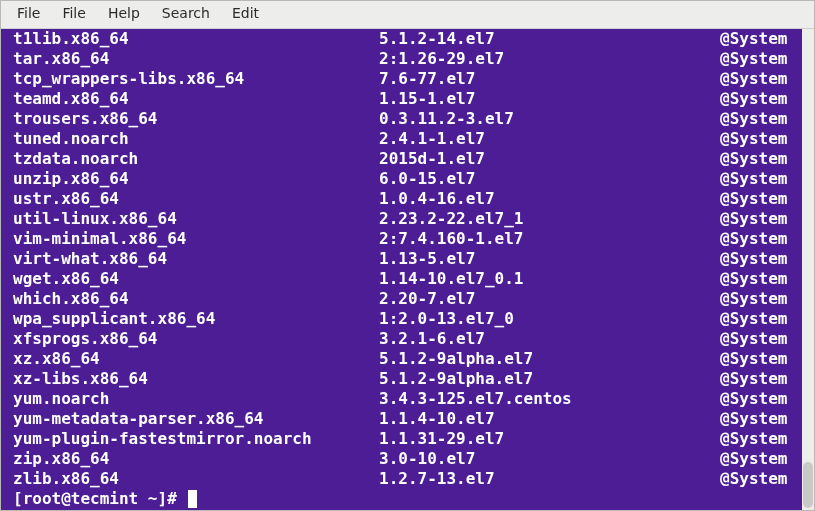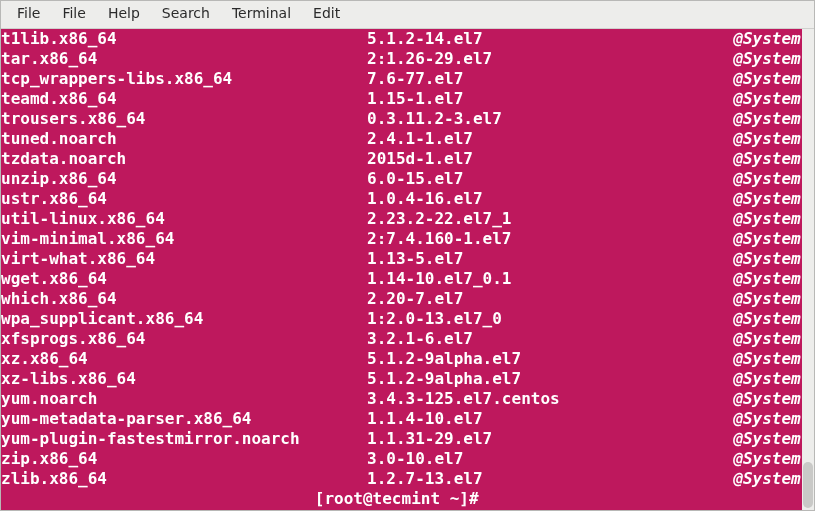--- a/index.html
+++ b/index.html
@@ -31,27 +31,27 @@
     padding: 4px 10px;
     cursor: pointer;
   }
   .term-wrap {
     flex: 1;
     display: flex;
     min-height: 0;
   }
   .terminal {
     flex: 1;
-    background: #be185d;
+    background: #4c1d95;
     color: #ffffff;
     font-family: "DejaVu Sans Mono", "Liberation Mono", monospace;
     font-size: 16px;
     line-height: 20px;
     font-weight: bold;
-    padding: 0 0;
+    padding: 0 12px;
     overflow: hidden;
     white-space: pre;
   }
   .scrollbar {
     width: 12px;
     background: #ededeb;
     position: relative;
   }
   .scrollbar-thumb {
     position: absolute;
@@ -61,42 +61,41 @@
     height: 46px;
     background: #c9c9c7;
     border-radius: 6px;
   }
   .row {
     display: flex;
     height: 20px;
   }
   .col-pkg  { width: 366px; overflow: hidden; }
   .col-ver  { flex: 1; overflow: hidden; }
-  .col-repo { width: 70px; text-align: center; overflow: hidden; font-style: italic; }
-  .prompt-line { display: flex; align-items: center; height: 20px; flex-direction: column; }
+  .col-repo { width: 70px; text-align: left; overflow: hidden; }
+  .prompt-line { display: flex; align-items: center; height: 20px; }
   .cursor {
     display: inline-block;
     width: 9px;
     height: 18px;
     background: #ffffff;
     margin-left: 2px;
     vertical-align: middle;
   }
 </style>
 </head>
 <body>
 
 <div class="window">
 
   <div class="menubar">
     <span class="menu-item">File</span>
     <span class="menu-item">File</span>
     <span class="menu-item">Help</span>
     <span class="menu-item">Search</span>
-    <span class="menu-item">Terminal</span>
     <span class="menu-item">Edit</span>
   </div>
 
   <div class="term-wrap">
     <div class="terminal" id="terminal"><div class="row"><span class="col-pkg">t1lib.x86_64</span><span class="col-ver">5.1.2-14.el7</span><span class="col-repo">@System</span></div><div class="row"><span class="col-pkg">tar.x86_64</span><span class="col-ver">2:1.26-29.el7</span><span class="col-repo">@System</span></div><div class="row"><span class="col-pkg">tcp_wrappers-libs.x86_64</span><span class="col-ver">7.6-77.el7</span><span class="col-repo">@System</span></div><div class="row"><span class="col-pkg">teamd.x86_64</span><span class="col-ver">1.15-1.el7</span><span class="col-repo">@System</span></div><div class="row"><span class="col-pkg">trousers.x86_64</span><span class="col-ver">0.3.11.2-3.el7</span><span class="col-repo">@System</span></div><div class="row"><span class="col-pkg">tuned.noarch</span><span class="col-ver">2.4.1-1.el7</span><span class="col-repo">@System</span></div><div class="row"><span class="col-pkg">tzdata.noarch</span><span class="col-ver">2015d-1.el7</span><span class="col-repo">@System</span></div><div class="row"><span class="col-pkg">unzip.x86_64</span><span class="col-ver">6.0-15.el7</span><span class="col-repo">@System</span></div><div class="row"><span class="col-pkg">ustr.x86_64</span><span class="col-ver">1.0.4-16.el7</span><span class="col-repo">@System</span></div><div class="row"><span class="col-pkg">util-linux.x86_64</span><span class="col-ver">2.23.2-22.el7_1</span><span class="col-repo">@System</span></div><div class="row"><span class="col-pkg">vim-minimal.x86_64</span><span class="col-ver">2:7.4.160-1.el7</span><span class="col-repo">@System</span></div><div class="row"><span class="col-pkg">virt-what.x86_64</span><span class="col-ver">1.13-5.el7</span><span class="col-repo">@System</span></div><div class="row"><span class="col-pkg">wget.x86_64</span><span class="col-ver">1.14-10.el7_0.1</span><span class="col-repo">@System</span></div><div class="row"><span class="col-pkg">which.x86_64</span><span class="col-ver">2.20-7.el7</span><span class="col-repo">@System</span></div><div class="row"><span class="col-pkg">wpa_supplicant.x86_64</span><span class="col-ver">1:2.0-13.el7_0</span><span class="col-repo">@System</span></div><div class="row"><span class="col-pkg">xfsprogs.x86_64</span><span class="col-ver">3.2.1-6.el7</span><span class="col-repo">@System</span></div><div class="row"><span class="col-pkg">xz.x86_64</span><span class="col-ver">5.1.2-9alpha.el7</span><span class="col-repo">@System</span></div><div class="row"><span class="col-pkg">xz-libs.x86_64</span><span class="col-ver">5.1.2-9alpha.el7</span><span class="col-repo">@System</span></div><div class="row"><span class="col-pkg">yum.noarch</span><span class="col-ver">3.4.3-125.el7.centos</span><span class="col-repo">@System</span></div><div class="row"><span class="col-pkg">yum-metadata-parser.x86_64</span><span class="col-ver">1.1.4-10.el7</span><span class="col-repo">@System</span></div><div class="row"><span class="col-pkg">yum-plugin-fastestmirror.noarch</span><span class="col-ver">1.1.31-29.el7</span><span class="col-repo">@System</span></div><div class="row"><span class="col-pkg">zip.x86_64</span><span class="col-ver">3.0-10.el7</span><span class="col-repo">@System</span></div><div class="row"><span class="col-pkg">zlib.x86_64</span><span class="col-ver">1.2.7-13.el7</span><span class="col-repo">@System</span></div><div class="prompt-line"><span>[root@tecmint ~]# </span><span class="cursor"></span></div></div>
     <div class="scrollbar">
       <div class="scrollbar-thumb"></div>
     </div>
   </div>
 

